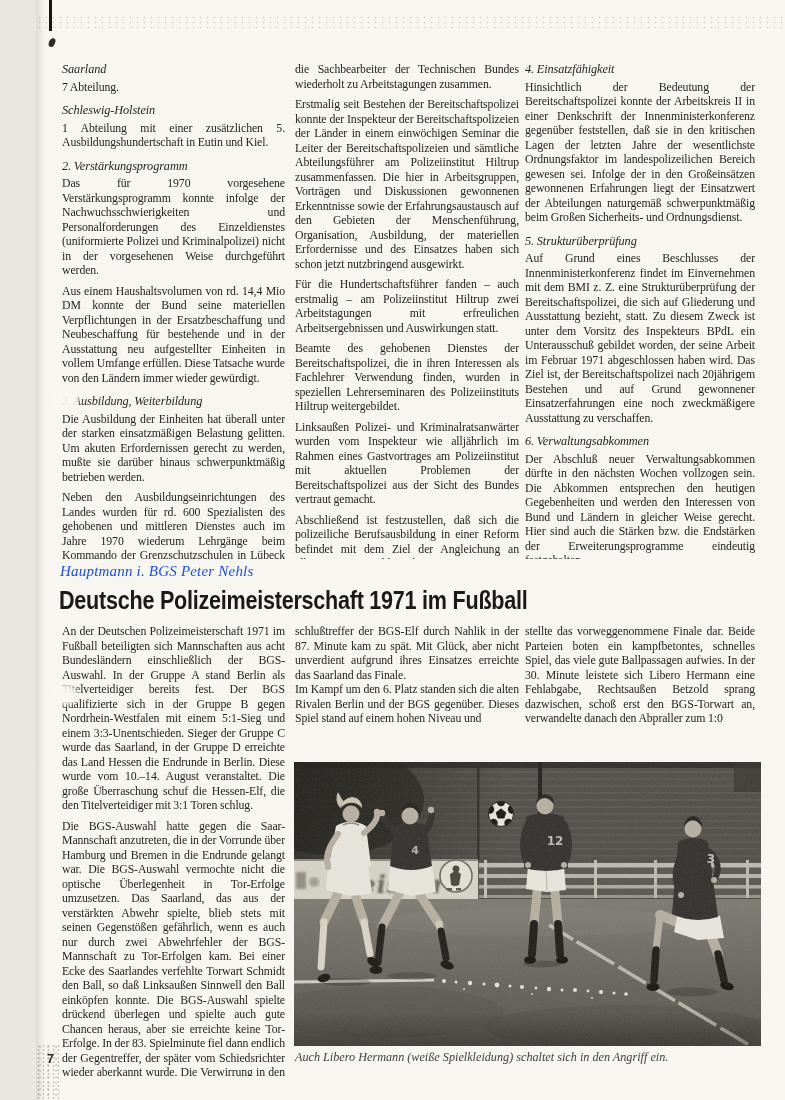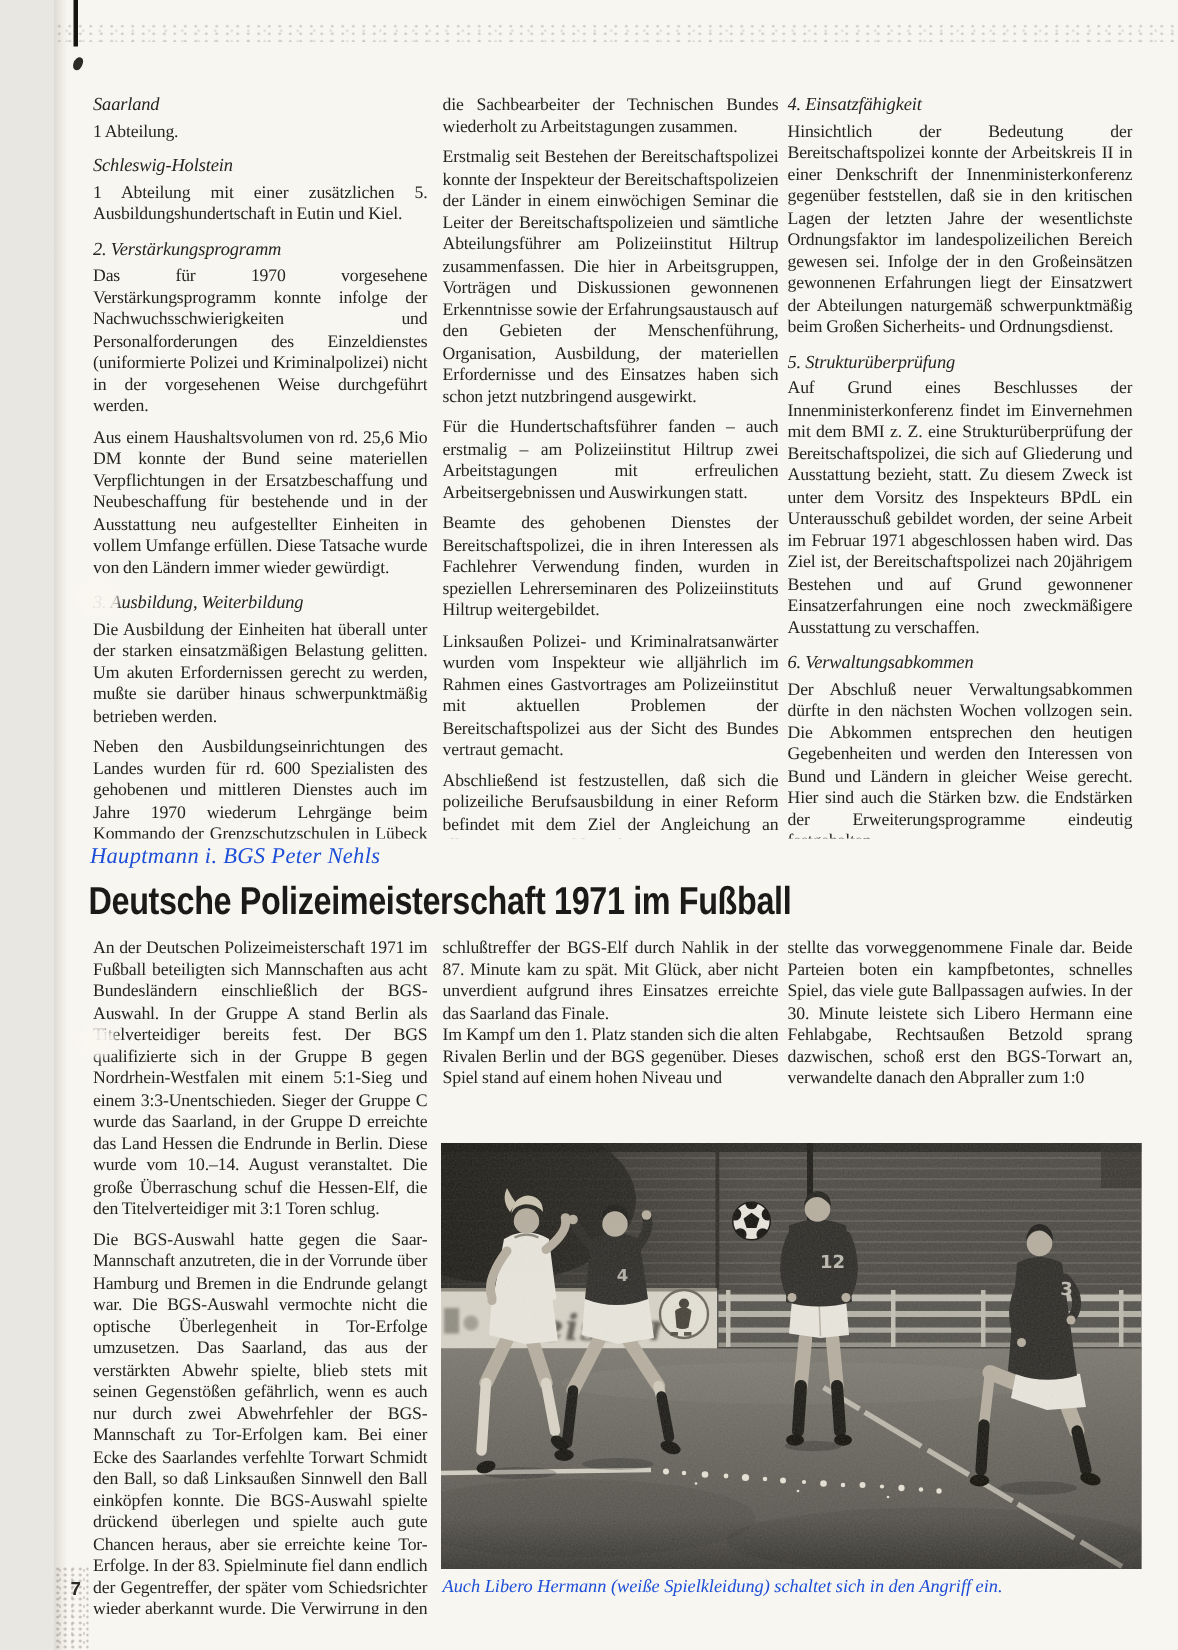--- a/index.html
+++ b/index.html
@@ -20,21 +20,21 @@
   .a1{left:26px;width:223px;height:452px;overflow:hidden;}
   .a2{left:259px;width:224px;height:130px;overflow:hidden;}
   .a3{left:489px;width:230px;height:130px;overflow:hidden;}
   .byline{position:absolute;left:24px;top:563px;font-style:italic;font-size:15px;
           letter-spacing:0.2px;color:#1d4ed8;}
   .headline{position:absolute;left:23px;top:585px;font-family:"Liberation Sans","DejaVu Sans",sans-serif;
             font-weight:bold;font-size:26px;letter-spacing:-0.3px;color:#1b1a18;white-space:nowrap;
             transform:scaleX(0.83);transform-origin:left center;}
   .photo{position:absolute;left:258px;top:762px;width:467px;height:284px;background:#55534e;}
   .caption{position:absolute;left:259px;top:1050px;width:466px;font-style:italic;
-           font-size:12.2px;color:#1d4ed8;}
+           font-size:12.2px;color:#404040;}
   .pageno{position:absolute;left:11px;top:1052px;font-family:"Liberation Sans",sans-serif;
           font-weight:bold;font-size:12.5px;color:#2a2926;}
   
   .edge-shade{position:absolute;left:0;top:0;width:9px;height:1100px;
               background:linear-gradient(90deg,rgba(120,113,100,0.20),rgba(120,113,100,0));}
   .streak{position:absolute;left:13px;top:0;width:3px;height:31px;background:#161511;}
   .blob{position:absolute;left:13px;top:38px;width:6px;height:9px;background:#2c2b26;
         border-radius:60% 40% 55% 45%;transform:rotate(18deg);}
   .noise-band{position:absolute;left:0;top:15px;width:785px;height:13px;opacity:0.33;
       background-image:radial-gradient(circle,rgba(85,80,70,0.7) 0.7px,transparent 1.1px),
@@ -54,26 +54,26 @@
 <div class="page">
 
   <div class="edge-shade"></div>
   <div class="noise-band"></div>
   <div class="streak"></div>
   <div class="blob"></div>
   <div class="corner-noise"></div>
 
   <div class="col topcol t1">
     <p class="sh first">Saarland</p>
-    <p>1 Abteilung.</p>
+    <p>7 Abteilung.</p>
     <p class="sh">Schleswig-Holstein</p>
     <p>1 Abteilung mit einer zusätzlichen 5. Ausbildungshundertschaft in Eutin und Kiel.</p>
     <p class="sh">2. Verstärkungsprogramm</p>
     <p>Das für 1970 vorgesehene Verstärkungsprogramm konnte infolge der Nachwuchsschwierigkeiten und Personalforderungen des Einzeldienstes (uniformierte Polizei und Kriminalpolizei) nicht in der vorgesehenen Weise durchgeführt werden.</p>
-    <p>Aus einem Haushaltsvolumen von rd. 25,6 Mio DM konnte der Bund seine materiellen Verpflichtungen in der Ersatzbeschaffung und Neubeschaffung für bestehende und in der Ausstattung neu aufgestellter Einheiten in vollem Umfange erfüllen. Diese Tatsache wurde von den Ländern immer wieder gewürdigt.</p>
+    <p>Aus einem Haushaltsvolumen von rd. 14,4 Mio DM konnte der Bund seine materiellen Verpflichtungen in der Ersatzbeschaffung und Neubeschaffung für bestehende und in der Ausstattung neu aufgestellter Einheiten in vollem Umfange erfüllen. Diese Tatsache wurde von den Ländern immer wieder gewürdigt.</p>
     <p class="sh">3. Ausbildung, Weiterbildung</p>
     <p>Die Ausbildung der Einheiten hat überall unter der starken einsatzmäßigen Belastung gelitten. Um akuten Erfordernissen gerecht zu werden, mußte sie darüber hinaus schwerpunktmäßig betrieben werden.</p>
     <p>Neben den Ausbildungseinrichtungen des Landes wurden für rd. 600 Spezialisten des gehobenen und mittleren Dienstes auch im Jahre 1970 wiederum Lehrgänge beim Kommando der Grenzschutzschulen in Lübeck und Werksunterweisungen bei Industriefirmen in Anspruch genommen. Darüber hinaus kamen</p>
   </div>
 
   <div class="col topcol t2">
     <p>die Sachbearbeiter der Technischen Bundes wiederholt zu Arbeitstagungen zusammen.</p>
     <p>Erstmalig seit Bestehen der Bereitschaftspolizei konnte der Inspekteur der Bereitschaftspolizeien der Länder in einem einwöchigen Seminar die Leiter der Bereitschaftspolizeien und sämtliche Abteilungsführer am Polizeiinstitut Hiltrup zusammenfassen. Die hier in Arbeitsgruppen, Vorträgen und Diskussionen gewonnenen Erkenntnisse sowie der Erfahrungsaustausch auf den Gebieten der Menschenführung, Organisation, Ausbildung, der materiellen Erfordernisse und des Einsatzes haben sich schon jetzt nutzbringend ausgewirkt.</p>
     <p>Für die Hundertschaftsführer fanden – auch erstmalig – am Polizeiinstitut Hiltrup zwei Arbeitstagungen mit erfreulichen Arbeitsergebnissen und Auswirkungen statt.</p>
     <p>Beamte des gehobenen Dienstes der Bereitschaftspolizei, die in ihren Interessen als Fachlehrer Verwendung finden, wurden in speziellen Lehrerseminaren des Polizeiinstituts Hiltrup weitergebildet.</p>
@@ -93,21 +93,21 @@
 
   <div class="byline">Hauptmann i. BGS Peter Nehls</div>
   <div class="headline">Deutsche Polizeimeisterschaft 1971 im Fußball</div>
 
   <div class="col artcol a1">
     <p>An der Deutschen Polizeimeisterschaft 1971 im Fußball beteiligten sich Mannschaften aus acht Bundesländern einschließlich der BGS-Auswahl. In der Gruppe A stand Berlin als Titelverteidiger bereits fest. Der BGS qualifizierte sich in der Gruppe B gegen Nordrhein-Westfalen mit einem 5:1-Sieg und einem 3:3-Unentschieden. Sieger der Gruppe C wurde das Saarland, in der Gruppe D erreichte das Land Hessen die Endrunde in Berlin. Diese wurde vom 10.–14. August veranstaltet. Die große Überraschung schuf die Hessen-Elf, die den Titelverteidiger mit 3:1 Toren schlug.</p>
     <p>Die BGS-Auswahl hatte gegen die Saar-Mannschaft anzutreten, die in der Vorrunde über Hamburg und Bremen in die Endrunde gelangt war. Die BGS-Auswahl vermochte nicht die optische Überlegenheit in Tor-Erfolge umzusetzen. Das Saarland, das aus der verstärkten Abwehr spielte, blieb stets mit seinen Gegenstößen gefährlich, wenn es auch nur durch zwei Abwehrfehler der BGS-Mannschaft zu Tor-Erfolgen kam. Bei einer Ecke des Saarlandes verfehlte Torwart Schmidt den Ball, so daß Linksaußen Sinnwell den Ball einköpfen konnte. Die BGS-Auswahl spielte drückend überlegen und spielte auch gute Chancen heraus, aber sie erreichte keine Tor-Erfolge. In der 83. Spielminute fiel dann endlich der Gegentreffer, der später vom Schiedsrichter wieder aberkannt wurde. Die Verwirrung in den Reihen des BGS nutzte die Saarauswahl aus, ein Steilpaß kam zu dem aufgerückten Dincher, der an dem zu weit herausgelaufenen BGS-Torwart ins leere Tor schoß. Der An-</p>
   </div>
   <div class="col artcol a2">
     <p>schlußtreffer der BGS-Elf durch Nahlik in der 87. Minute kam zu spät. Mit Glück, aber nicht unverdient aufgrund ihres Einsatzes erreichte das Saarland das Finale.</p>
-    <p class="nogap">Im Kampf um den 1. Platz standen sich die alten Rivalen Berlin und der BGS gegenüber. Dieses Spiel stand auf einem hohen Niveau und</p>
+    <p class="nogap">Im Kampf um den 6. Platz standen sich die alten Rivalen Berlin und der BGS gegenüber. Dieses Spiel stand auf einem hohen Niveau und</p>
   </div>
   <div class="col artcol a3">
     <p>stellte das vorweggenommene Finale dar. Beide Parteien boten ein kampfbetontes, schnelles Spiel, das viele gute Ballpassagen aufwies. In der 30. Minute leistete sich Libero Hermann eine Fehlabgabe, Rechtsaußen Betzold sprang dazwischen, schoß erst den BGS-Torwart an, verwandelte danach den Abpraller zum 1:0</p>
   </div>
 
   <div class="photo">
     <svg width="467" height="284" viewBox="0 0 467 284" xmlns="http://www.w3.org/2000/svg">
       <defs>
         <filter id="grain" x="0" y="0" width="100%" height="100%">
           <feTurbulence type="fractalNoise" baseFrequency="0.85" numOctaves="2" stitchTiles="stitch" result="t"></feTurbulence>

